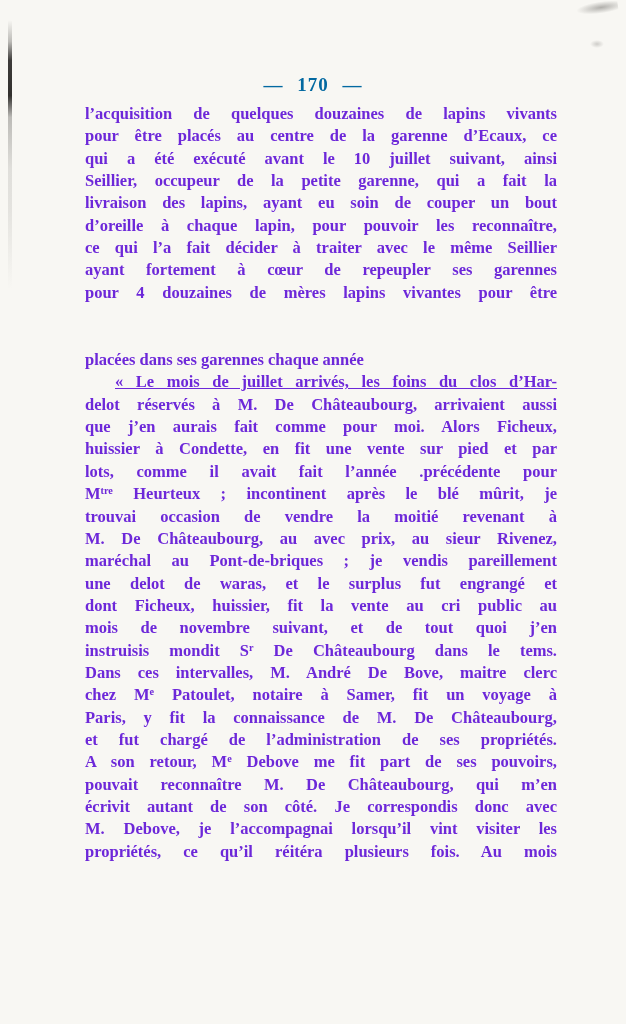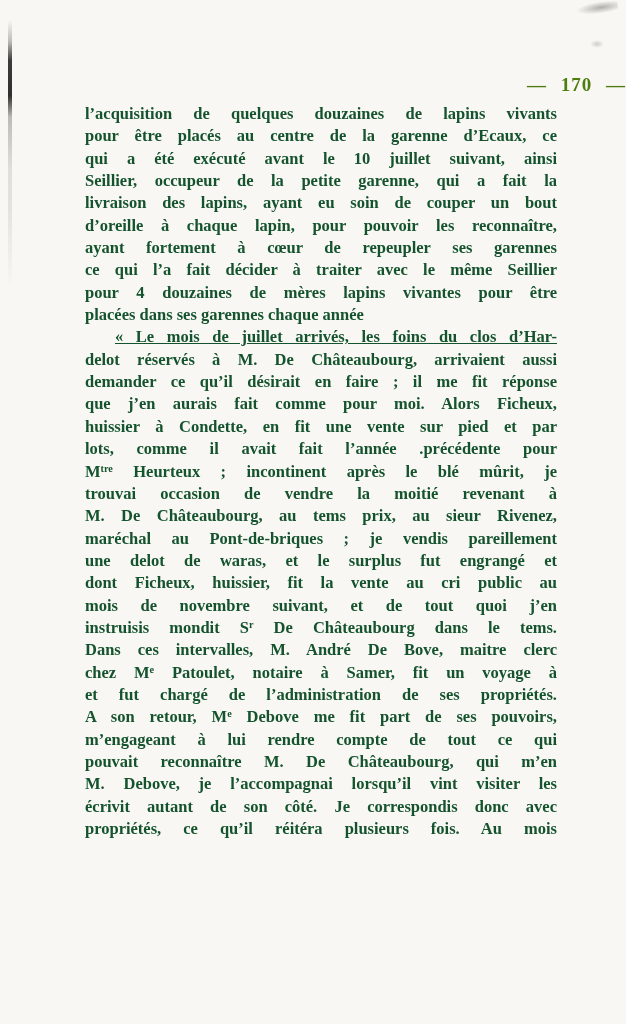--- a/index.html
+++ b/index.html
@@ -53,50 +53,51 @@
     right: 22px;
     width: 14px;
     height: 8px;
     background: radial-gradient(ellipse at center, rgba(110,108,104,0.30), rgba(110,108,104,0) 70%);
   }
   .header {
     position: absolute;
     top: 74px;
     left: 0;
     width: 626px;
-    text-align: right;
+    text-align: center;
     font-size: 19px;
     font-weight: 700;
-    color: #4d7c0f;
+    color: #0369a1;
     letter-spacing: 1px;
     word-spacing: 8px;
   }
   .text-block {
     position: absolute;
     left: 85px;
     top: 103px;
     width: 472px;
     font-size: 16.5px;
     font-weight: 700;
-    color: #14532d;
+    color: #6d28d9;
     text-align: justify;
   }
   .text-block .line {
     height: 22.35px;
     line-height: 22.35px;
     text-align: justify;
     text-align-last: justify;
     white-space: normal;
   }
   .text-block .line.indent {
     padding-left: 30px;
     text-decoration: underline;
   }
   .text-block .line.short {
     text-align-last: left;
+    margin-top: 45px;
   }
   .text-block sup {
     font-size: 0.62em;
     line-height: 0;
     vertical-align: 0.45em;
   }
 </style>
 </head>
 <body>
 
@@ -107,41 +108,40 @@
 
   <div class="header">— 170 —</div>
 
   <div class="text-block">
       <div class="line">l’acquisition de quelques douzaines de lapins vivants</div>
       <div class="line">pour être placés au centre de la garenne d’Ecaux, ce</div>
       <div class="line">qui a été exécuté avant le 10 juillet suivant, ainsi</div>
       <div class="line">Seillier, occupeur de la petite garenne, qui a fait la</div>
       <div class="line">livraison des lapins, ayant eu soin de couper un bout</div>
       <div class="line">d’oreille à chaque lapin, pour pouvoir les reconnaître,</div>
+      <div class="line">ce qui l’a fait décider à traiter avec le même Seillier</div>
       <div class="line">ayant fortement à cœur de repeupler ses garennes</div>
-      <div class="line">ce qui l’a fait décider à traiter avec le même Seillier</div>
       <div class="line">pour 4 douzaines de mères lapins vivantes pour être</div>
       <div class="line short">placées dans ses garennes chaque année</div>
       <div class="line indent">« Le mois de juillet arrivés, les foins du clos d’Har-</div>
       <div class="line">delot réservés à M. De Châteaubourg, arrivaient aussi</div>
-      <div class="line">demander ce qu’il désirait en faire ; il me fit réponse</div>
       <div class="line">que j’en aurais fait comme pour moi. Alors Ficheux,</div>
       <div class="line">huissier à Condette, en fit une vente sur pied et par</div>
       <div class="line">lots, comme il avait fait l’année .précédente pour</div>
       <div class="line">M<sup>tre</sup> Heurteux ; incontinent après le blé mûrit, je</div>
       <div class="line">trouvai occasion de vendre la moitié revenant à</div>
-      <div class="line">M. De Châteaubourg, au tems prix, au sieur Rivenez,</div>
+      <div class="line">M. De Châteaubourg, au avec prix, au sieur Rivenez,</div>
       <div class="line">maréchal au Pont-de-briques ; je vendis pareillement</div>
       <div class="line">une delot de waras, et le surplus fut engrangé et</div>
       <div class="line">dont Ficheux, huissier, fit la vente au cri public au</div>
       <div class="line">mois de novembre suivant, et de tout quoi j’en</div>
       <div class="line">instruisis mondit S<sup>r</sup> De Châteaubourg dans le tems.</div>
       <div class="line">Dans ces intervalles, M. André De Bove, maitre clerc</div>
       <div class="line">chez M<sup>e</sup> Patoulet, notaire à Samer, fit un voyage à</div>
+      <div class="line">Paris, y fit la connaissance de M. De Châteaubourg,</div>
       <div class="line">et fut chargé de l’administration de ses propriétés.</div>
       <div class="line">A son retour, M<sup>e</sup> Debove me fit part de ses pouvoirs,</div>
-      <div class="line">m’engageant à lui rendre compte de tout ce qui</div>
       <div class="line">pouvait reconnaître M. De Châteaubourg, qui m’en</div>
+      <div class="line">écrivit autant de son côté. Je correspondis donc avec</div>
       <div class="line">M. Debove, je l’accompagnai lorsqu’il vint visiter les</div>
-      <div class="line">écrivit autant de son côté. Je correspondis donc avec</div>
       <div class="line">propriétés, ce qu’il réitéra plusieurs fois. Au mois</div>
     </div>
 </div>
 
 </body></html>

